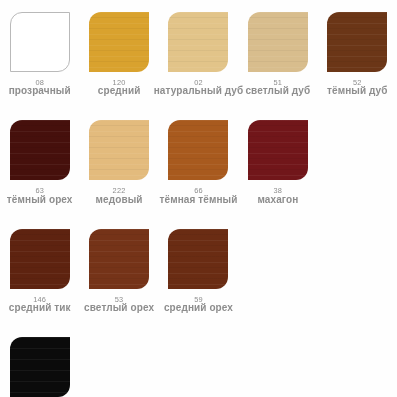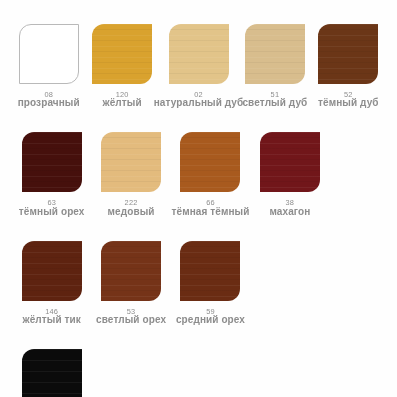--- a/index.html
+++ b/index.html
@@ -11,21 +11,21 @@
     height: 397px;
     background: #ffffff;
     font-family: "Liberation Sans", sans-serif;
     overflow: hidden;
   }
   #chart {
     position: relative;
     width: 397px;
     height: 397px;
     background: #fefefe;
-    padding: 12px;
+    padding: 0;
     box-sizing: border-box;
   }
   .row {
     display: flex;
     flex-direction: row;
     justify-content: flex-start;
     align-items: flex-start;
     margin: 0;
     padding: 0;
   }
@@ -110,21 +110,21 @@
           <div class="swatch outlined" style="background: rgb(255, 255, 255);"></div>
         </div>
         <div class="code">08</div>
         <div class="name">прозрачный</div>
       </div>
       <div class="cell">
         <div class="swatch-wrap">
           <div class="swatch" style="background: rgb(217, 162, 46);"></div>
         </div>
         <div class="code">120</div>
-        <div class="name">жёлтый</div>
+        <div class="name">средний</div>
       </div>
       <div class="cell">
         <div class="swatch-wrap">
           <div class="swatch" style="background: rgb(226, 196, 137);"></div>
         </div>
         <div class="code">02</div>
         <div class="name">натуральный дуб</div>
       </div>
       <div class="cell">
         <div class="swatch-wrap">
@@ -170,21 +170,21 @@
         <div class="code">38</div>
         <div class="name">махагон</div>
       </div>
     </div>
   <div class="row row-3">
       <div class="cell">
         <div class="swatch-wrap">
           <div class="swatch" style="background: rgb(94, 35, 16);"></div>
         </div>
         <div class="code">146</div>
-        <div class="name">жёлтый тик</div>
+        <div class="name">средний тик</div>
       </div>
       <div class="cell">
         <div class="swatch-wrap">
           <div class="swatch" style="background: rgb(117, 51, 24);"></div>
         </div>
         <div class="code">53</div>
         <div class="name">светлый орех</div>
       </div>
       <div class="cell">
         <div class="swatch-wrap">

